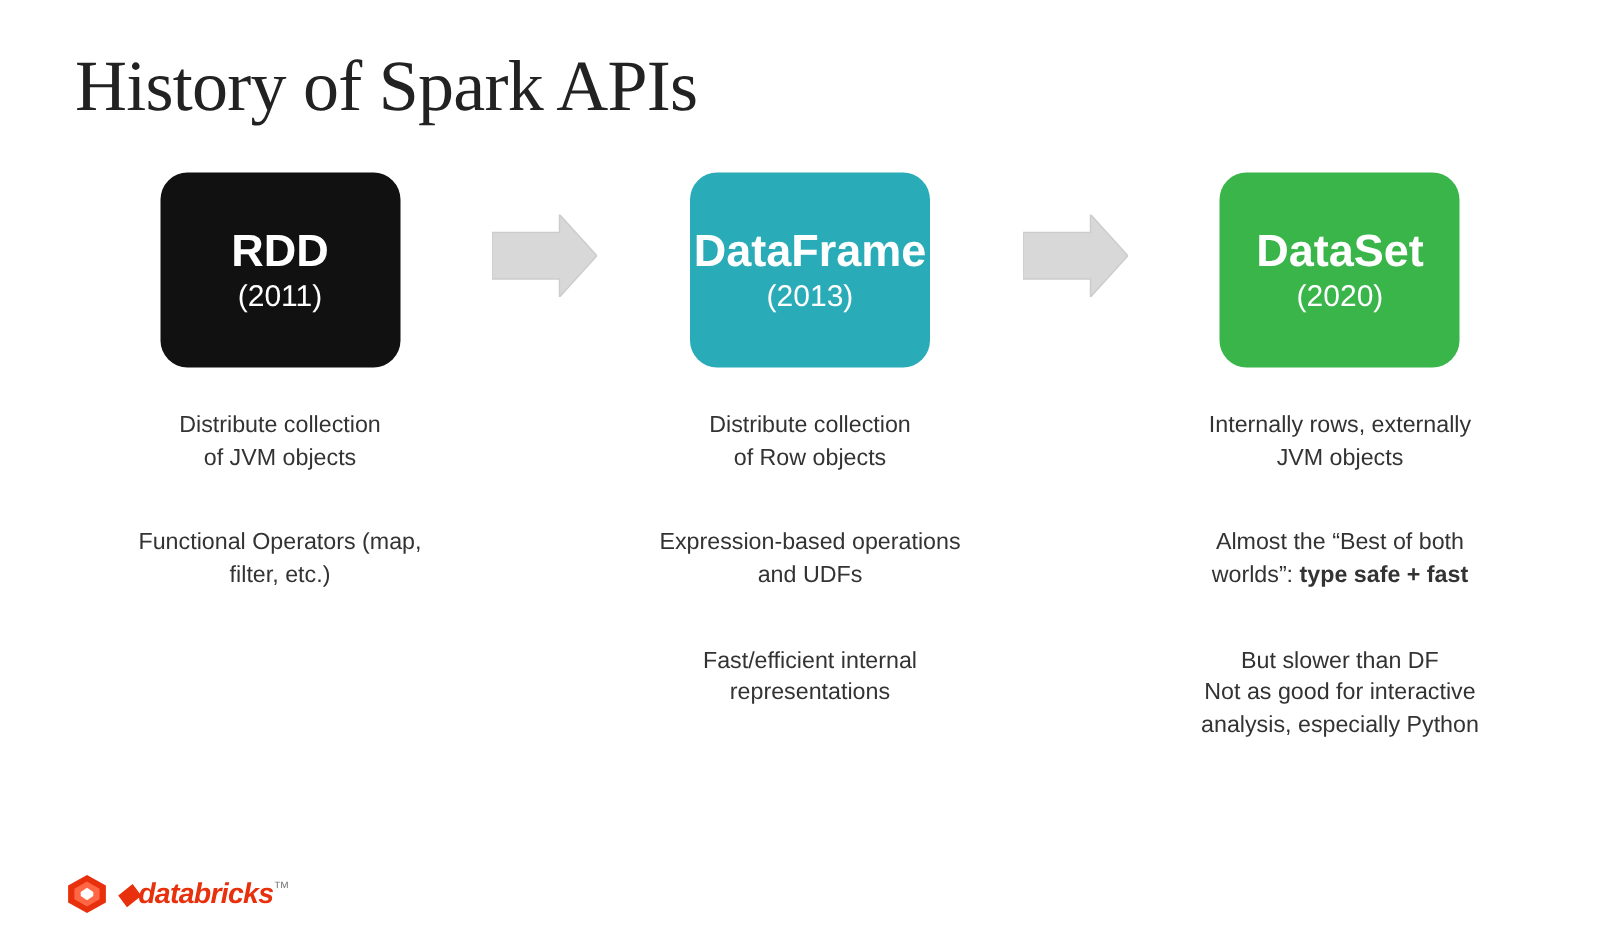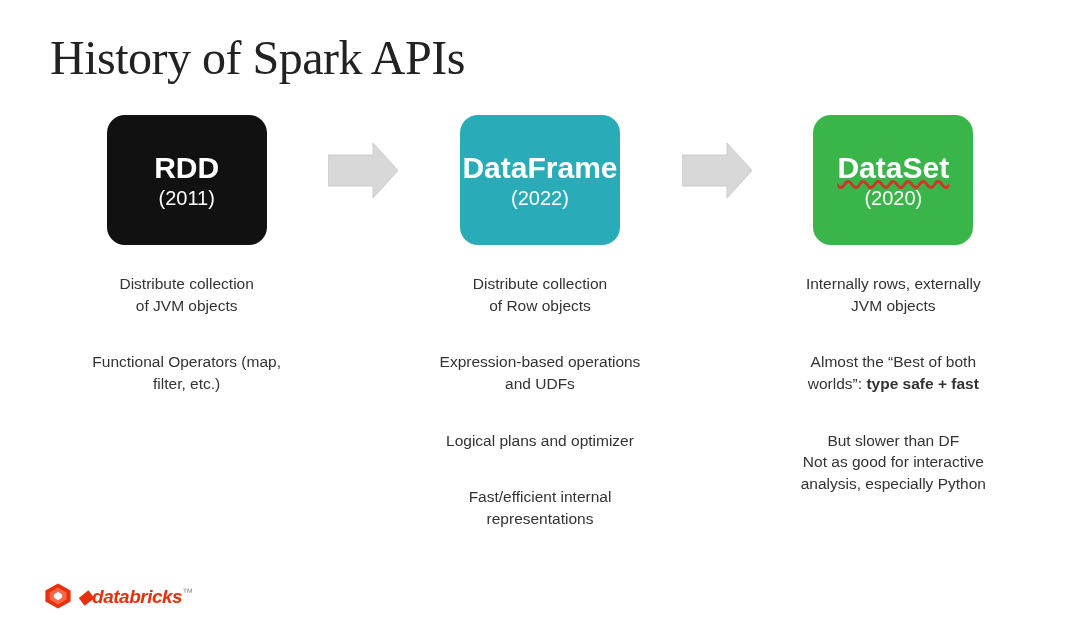--- a/index.html
+++ b/index.html
@@ -176,41 +176,40 @@
       <div class="arrow">
         <svg viewBox="0 0 70 55" xmlns="http://www.w3.org/2000/svg">
           <polygon points="0,12 45,12 45,0 70,27.5 45,55 45,43 0,43" fill="#d8d8d8" stroke="#cccccc" stroke-width="1"></polygon>
         </svg>
       </div>
     </div>
 
     <div class="column">
       <div class="api-box dataframe">
         <span class="api-box-label">DataFrame</span>
-        <span class="api-box-year">(2022)</span>
+        <span class="api-box-year">(2013)</span>
       </div>
       <div class="col-bullets">
         <div class="bullet">Distribute collection<br>of Row objects</div>
         <div class="bullet">Expression-based operations<br>and UDFs</div>
-        <div class="bullet">Logical plans and optimizer</div>
         <div class="bullet">Fast/efficient internal<br>representations</div>
       </div>
     </div>
 
     <div class="arrow-col">
       <div class="arrow">
         <svg viewBox="0 0 70 55" xmlns="http://www.w3.org/2000/svg">
           <polygon points="0,12 45,12 45,0 70,27.5 45,55 45,43 0,43" fill="#d8d8d8" stroke="#cccccc" stroke-width="1"></polygon>
         </svg>
       </div>
     </div>
 
     <div class="column">
       <div class="api-box dataset">
-        <span class="api-box-label" style="text-decoration: underline; text-decoration-color: #c8392b; text-decoration-style: wavy;">DataSet</span>
+        <span class="api-box-label" style="text-decoration-color: #c8392b; text-decoration-style: wavy;">DataSet</span>
         <span class="api-box-year">(2020)</span>
       </div>
       <div class="col-bullets">
         <div class="bullet">Internally rows, externally<br>JVM objects</div>
         <div class="bullet">Almost the “Best of both<br>worlds”: <strong>type safe + fast</strong></div>
         <div class="bullet">But slower than DF<br>Not as good for interactive<br>analysis, especially Python</div>
       </div>
     </div>
 
   </div>

